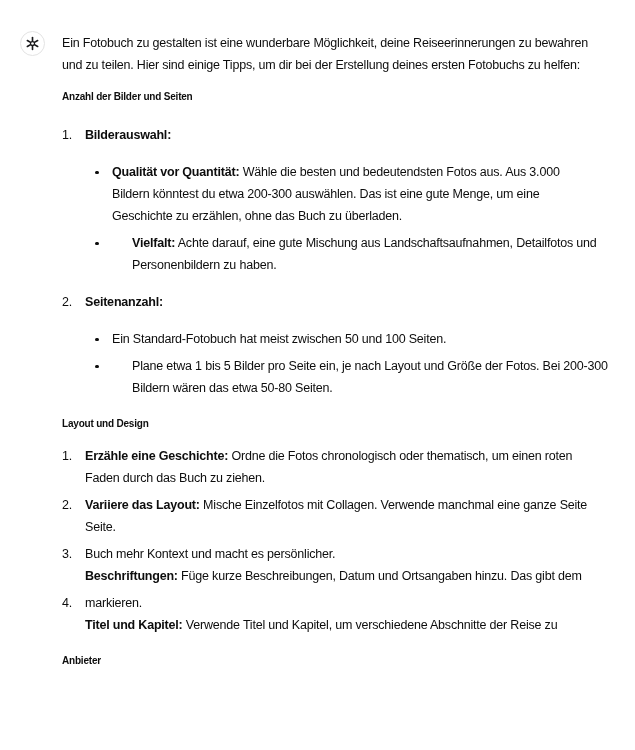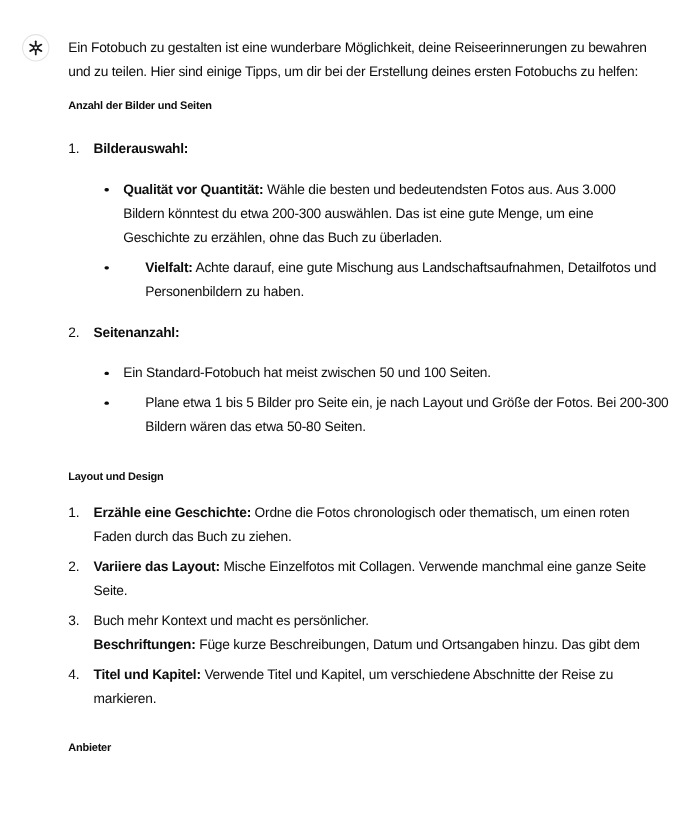--- a/index.html
+++ b/index.html
@@ -38,21 +38,21 @@
   p { margin: 0; }
   .line { display: block; white-space: nowrap; }
   b, .b { font-weight: 700; letter-spacing: -0.2px; }
   h3 {
     font-size: 10px;
     line-height: 26px;
     font-weight: 700;
     letter-spacing: -0.2px;
     margin: 8px 0 0 0;
   }
-  h3.mt { margin-top: 22px; }
+  h3.mt { margin-top: 12px; }
   .ol { margin-top: 14px; }
   .ol.tight { margin-top: 8px; }
   .oli { display: flex; }
   .ol .oli + .oli { margin-top: 15px; }
   .ol.tight .oli + .oli { margin-top: 5px; }
   .num { flex: none; width: 23px; }
   .libody { flex: 1; min-width: 0; }
   .ul { margin-top: 15px; }
   .uli { display: flex; }
   .uli + .uli { margin-top: 5px; gap: 20px; }
@@ -178,22 +178,22 @@
         <span class="num">3.</span>
         <div class="libody">
           <span class="line">Buch mehr Kontext und macht es persönlicher.</span>
           <span class="line"><b>Beschriftungen:</b><span> Füge kurze Beschreibungen, Datum und Ortsangaben hinzu. Das gibt dem</span></span>
         </div>
       </div>
 
       <div class="oli">
         <span class="num">4.</span>
         <div class="libody">
+          <span class="line">markieren.</span>
           <span class="line"><b>Titel und Kapitel:</b><span> Verwende Titel und Kapitel, um verschiedene Abschnitte der Reise zu</span></span>
-          <span class="line">markieren.</span>
         </div>
       </div>
 
     </div>
 
     <h3 class="mt">Anbieter</h3>
 
 
   </div>
 </div>

